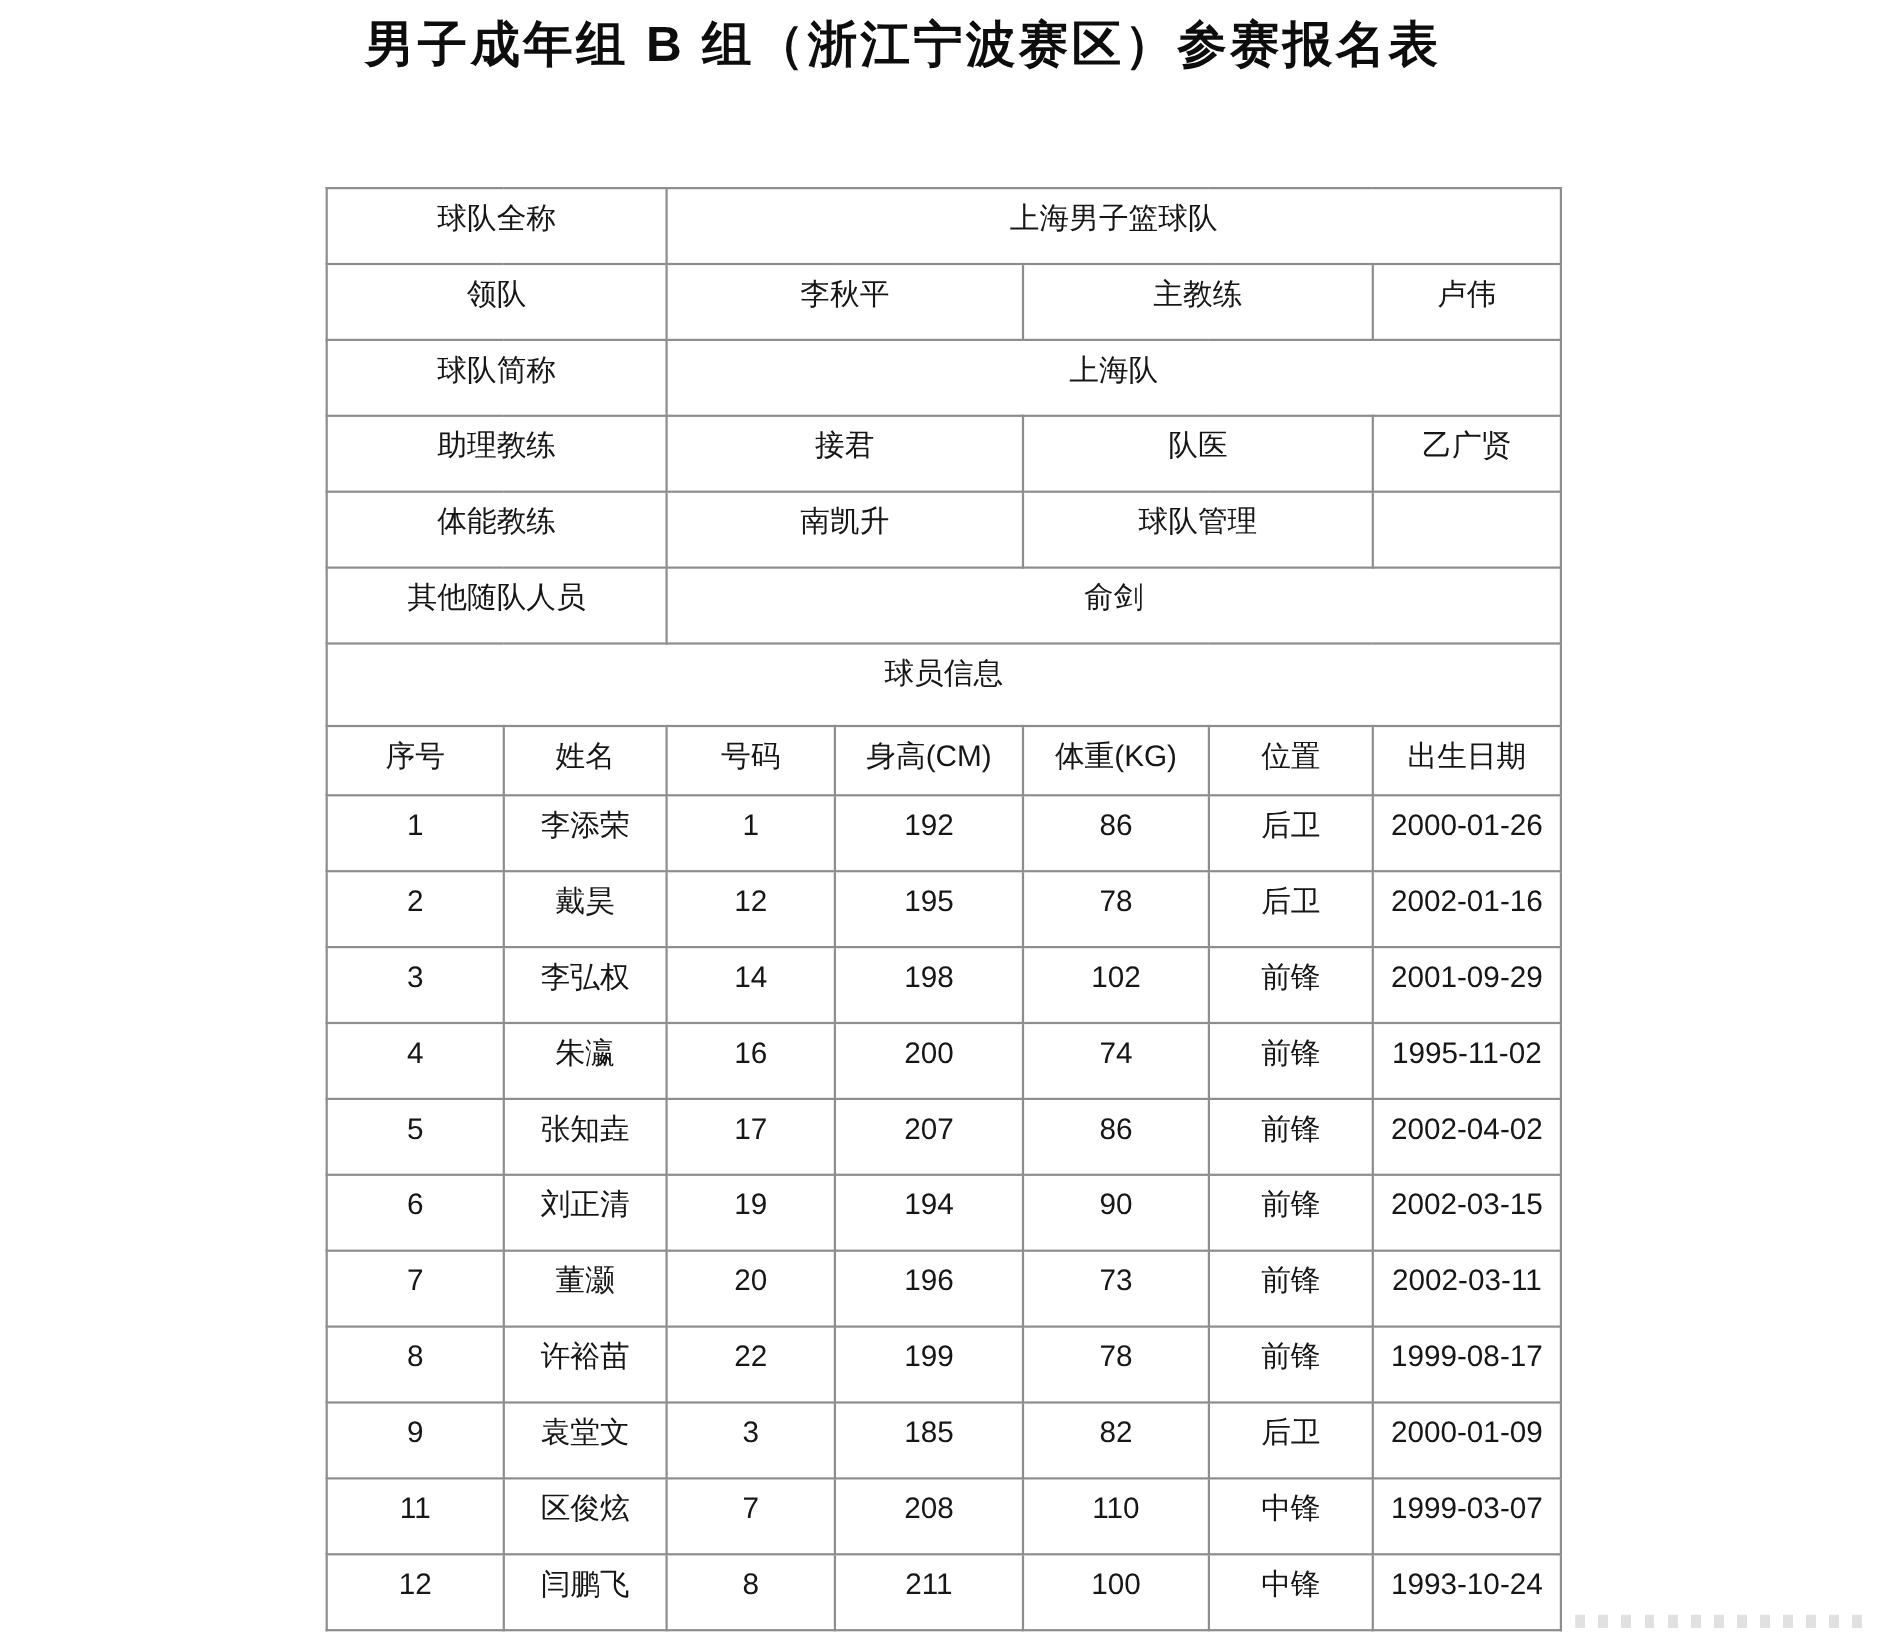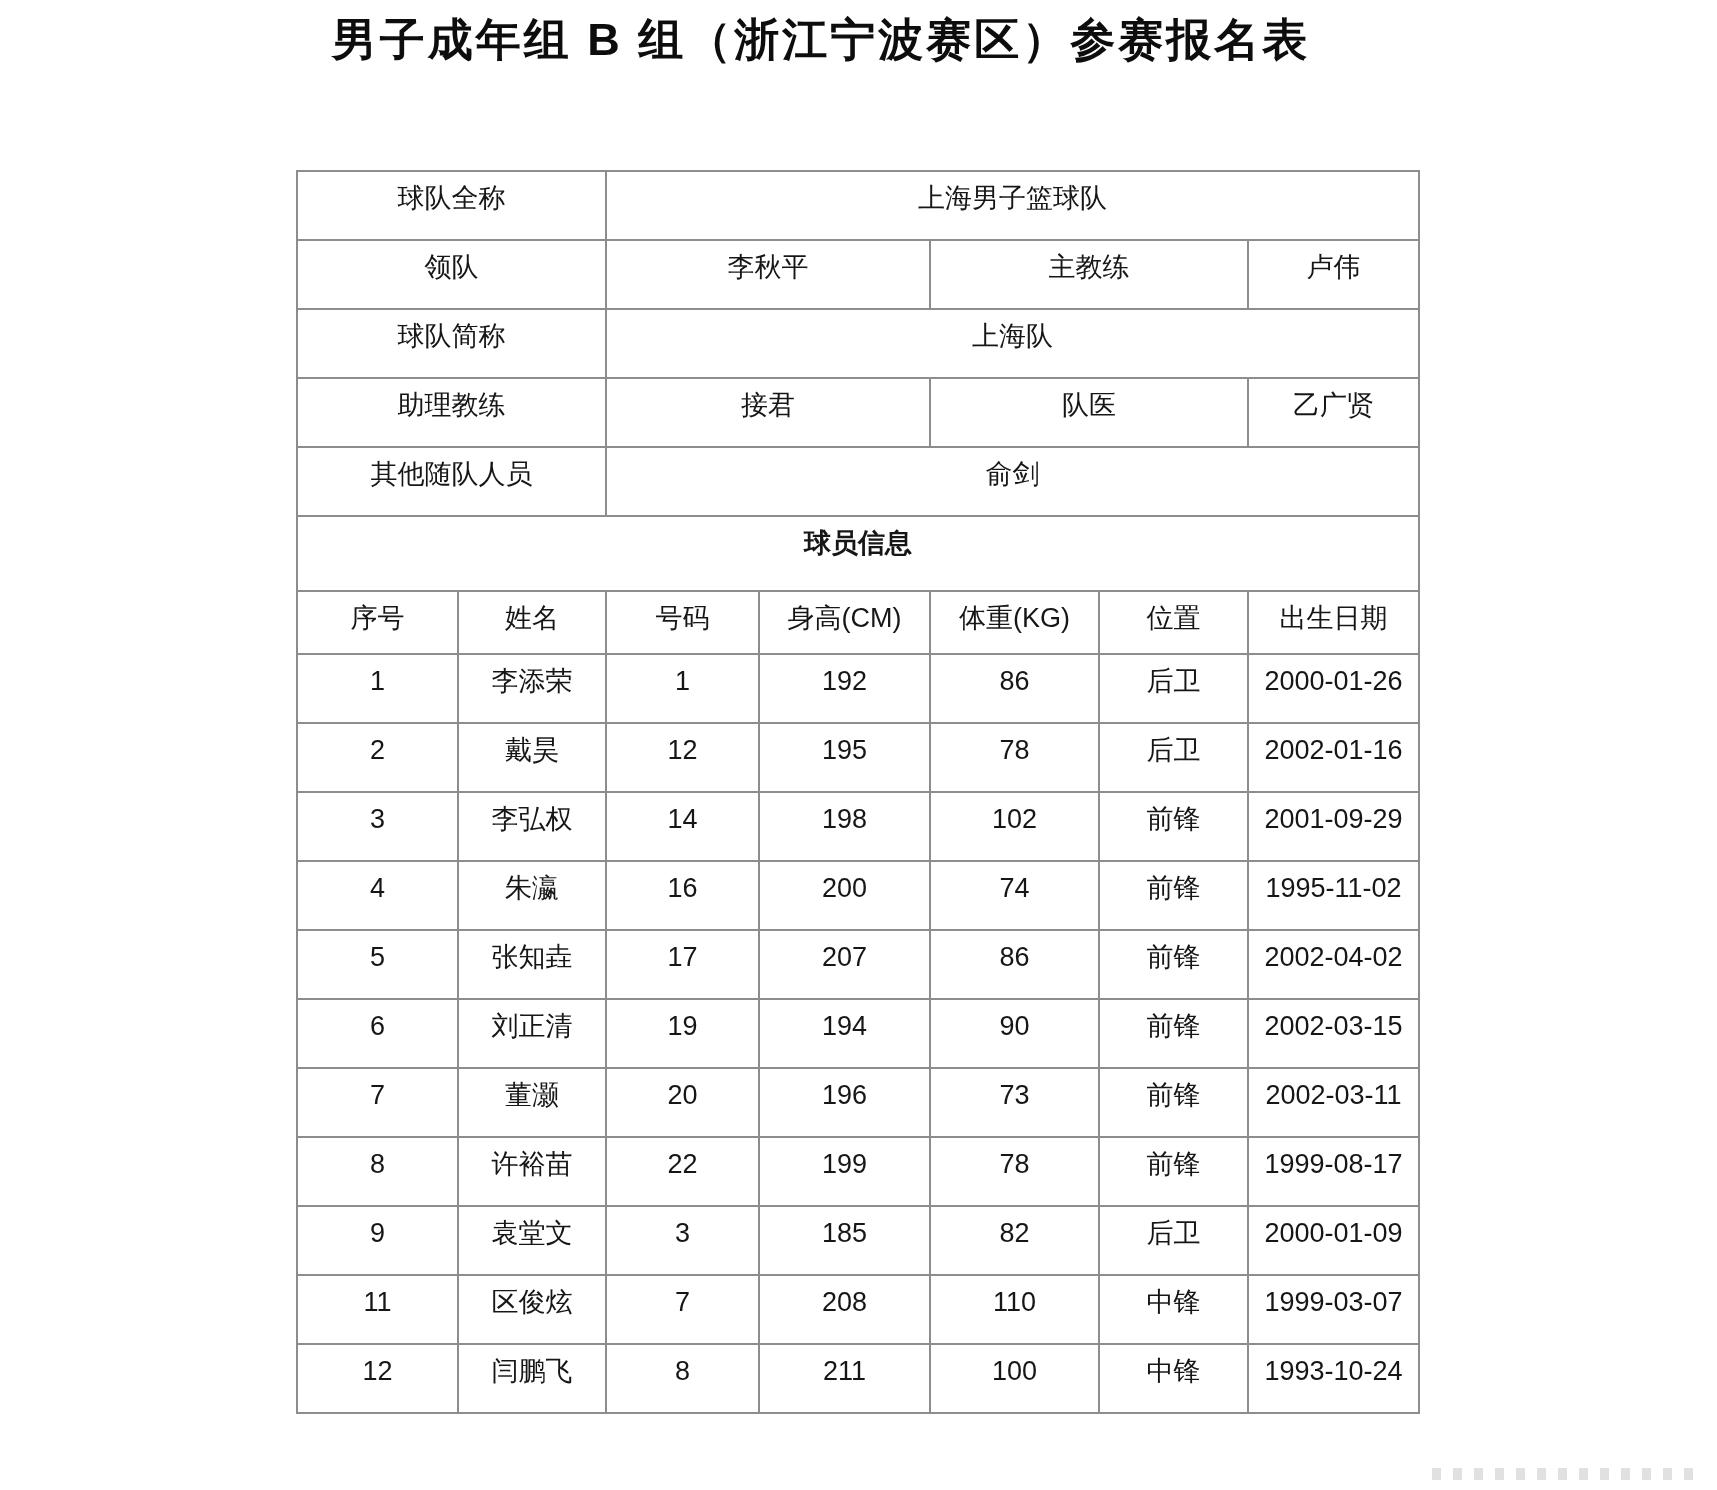--- a/index.html
+++ b/index.html
@@ -45,21 +45,21 @@
     font-size: 27px;
     line-height: 1.25;
     overflow: hidden;
     white-space: nowrap;
   }
   tr.r-team   { height: 69px; }
   tr.r-section{ height: 75px; }
   tr.r-head   { height: 63px; }
   tr.r-player { height: 69px; }
   td.section-cell {
-    font-weight: bold;
+    font-weight: normal;
     font-size: 28px;
     margin-top: 32px;
   }
   .artifact {
     position: absolute;
     left: 1432px;
     top: 1468px;
     width: 272px;
     height: 12px;
     opacity: 0.3;
@@ -96,20 +96,26 @@
       <td colspan="2">球队简称</td>
       <td colspan="5">上海队</td>
     </tr>
     <tr class="r-team">
       <td colspan="2">助理教练</td>
       <td colspan="2">接君</td>
       <td colspan="2">队医</td>
       <td>乙广贤</td>
     </tr>
     <tr class="r-team">
+      <td colspan="2">体能教练</td>
+      <td colspan="2">南凯升</td>
+      <td colspan="2">球队管理</td>
+      <td></td>
+    </tr>
+    <tr class="r-team">
       <td colspan="2">其他随队人员</td>
       <td colspan="5">俞剑</td>
     </tr>
     <tr class="r-section">
       <td colspan="7" class="section-cell">球员信息</td>
     </tr>
     <tr class="r-head">
       <td>序号</td>
       <td>姓名</td>
       <td>号码</td>

